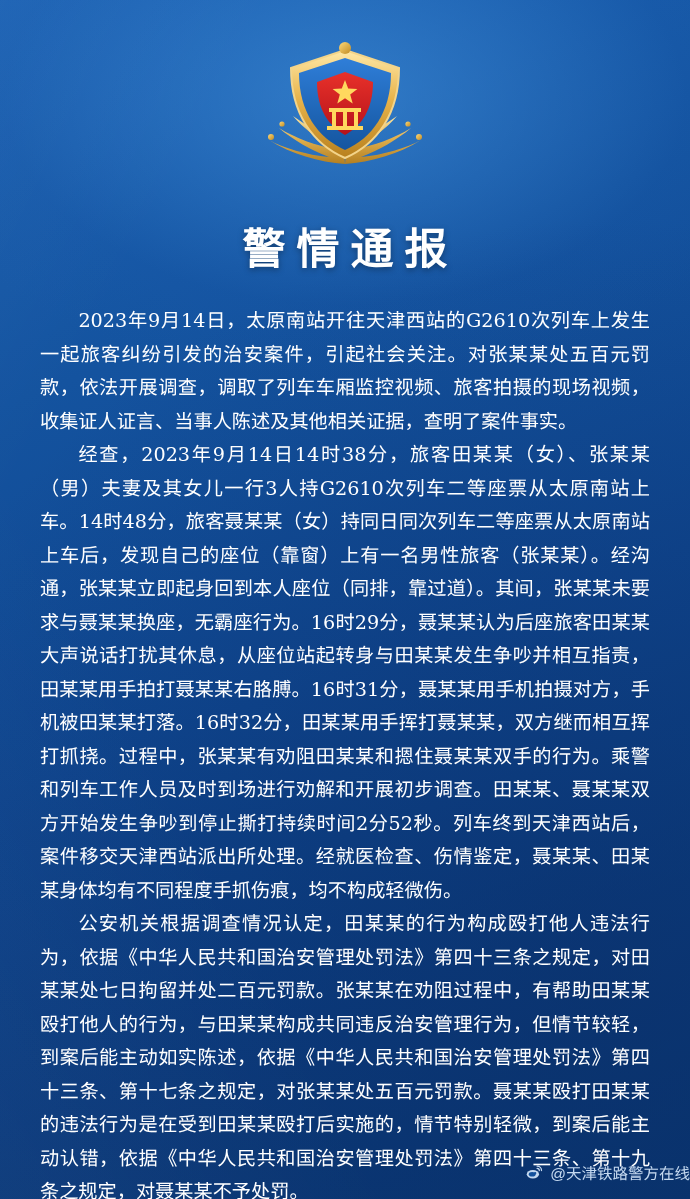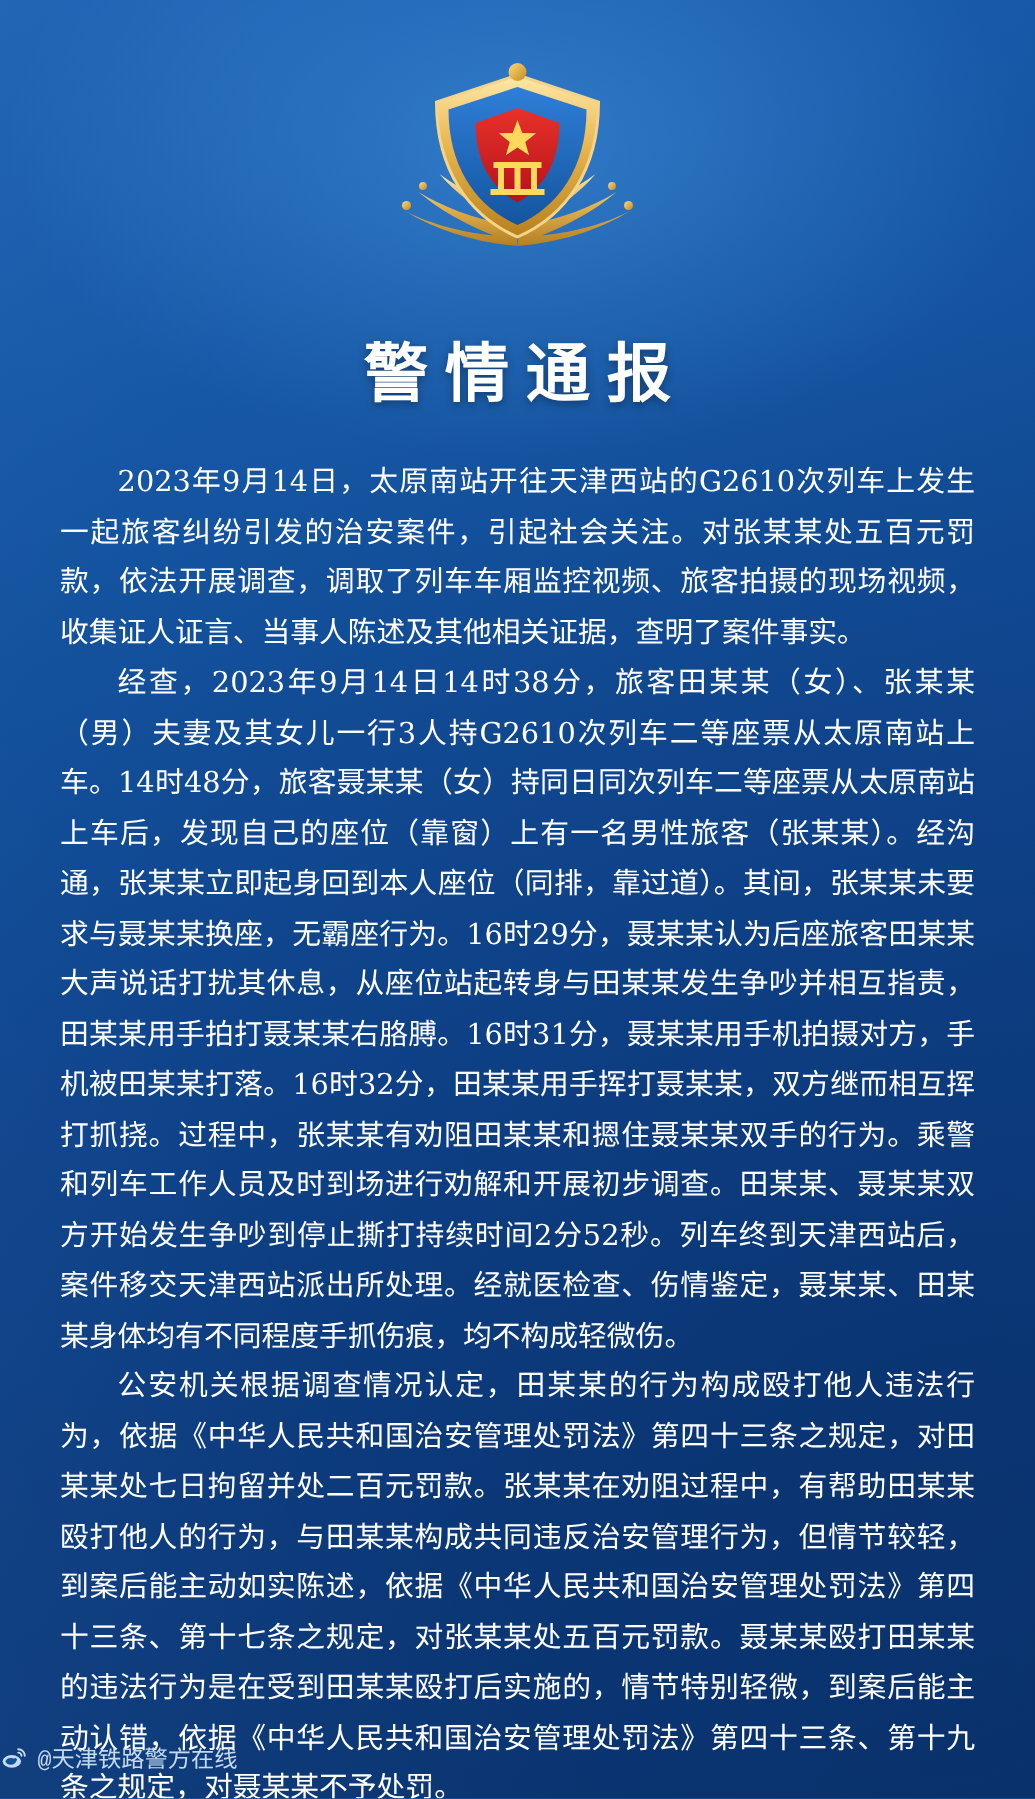--- a/index.html
+++ b/index.html
@@ -78,25 +78,25 @@
     text-indent: 2em;
   }
 
   .footer {
     position: absolute;
     left: 0;
     right: 0;
     bottom: 16px;
     display: flex;
     align-items: center;
-    justify-content: flex-start;
+    justify-content: flex-end;
     gap: 7px;
     color: #cfe2f7;
     font-size: 15.5px;
-    font-family: Liberation Mono, monospace;
+    font-family: Liberation Sans, sans-serif;
     opacity: 0.95;
   }
   .weibo-icon {
     width: 18px;
     height: 18px;
     display: inline-block;
   }
 </style>
 </head>
 <body>

